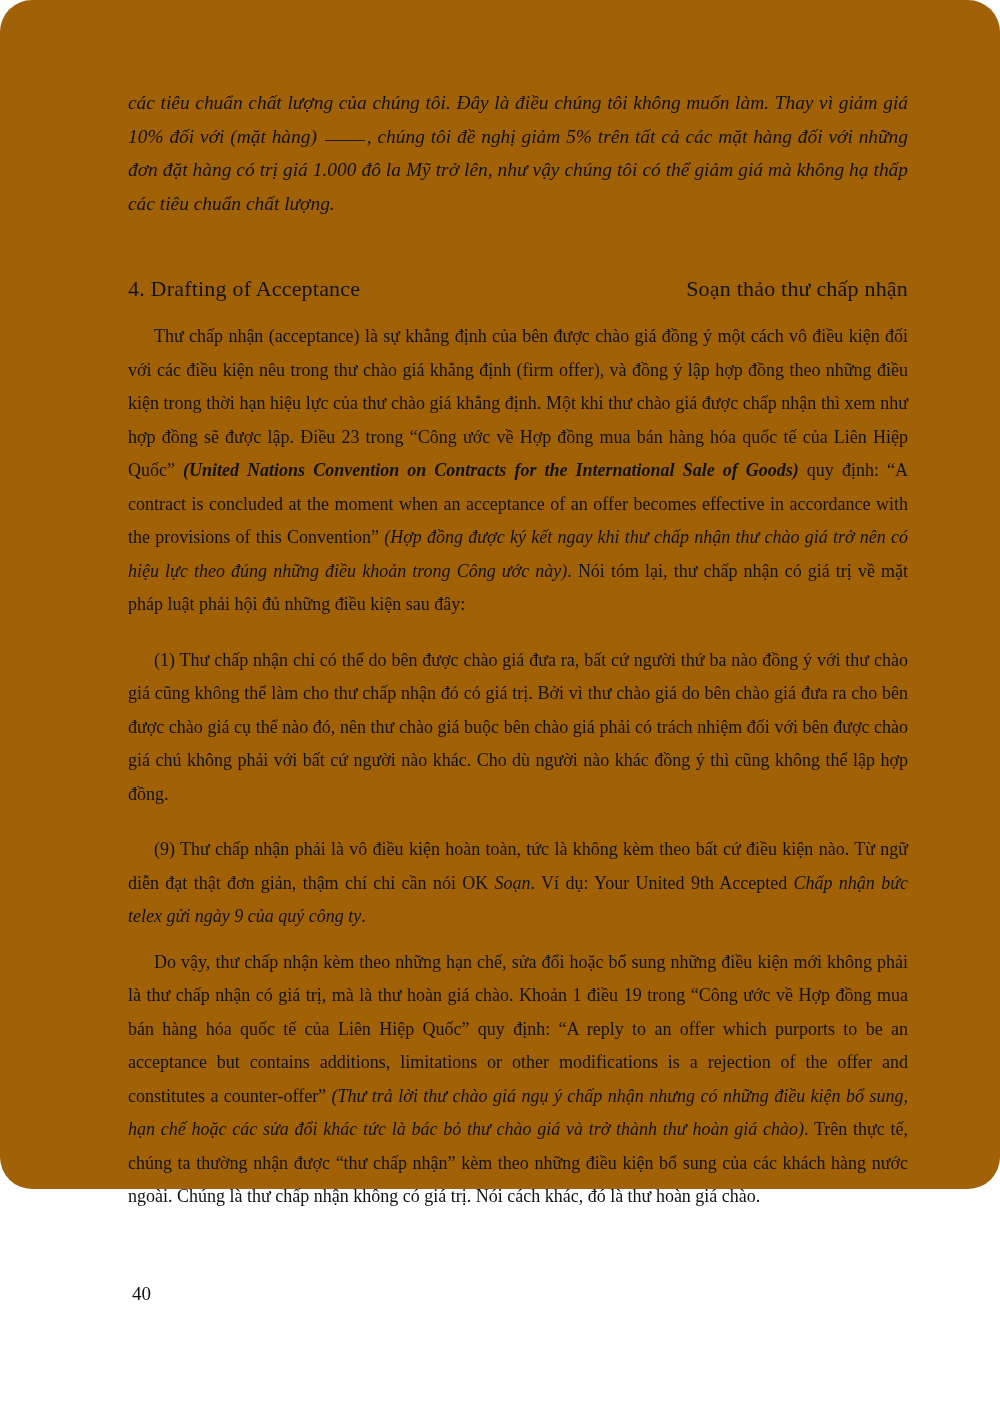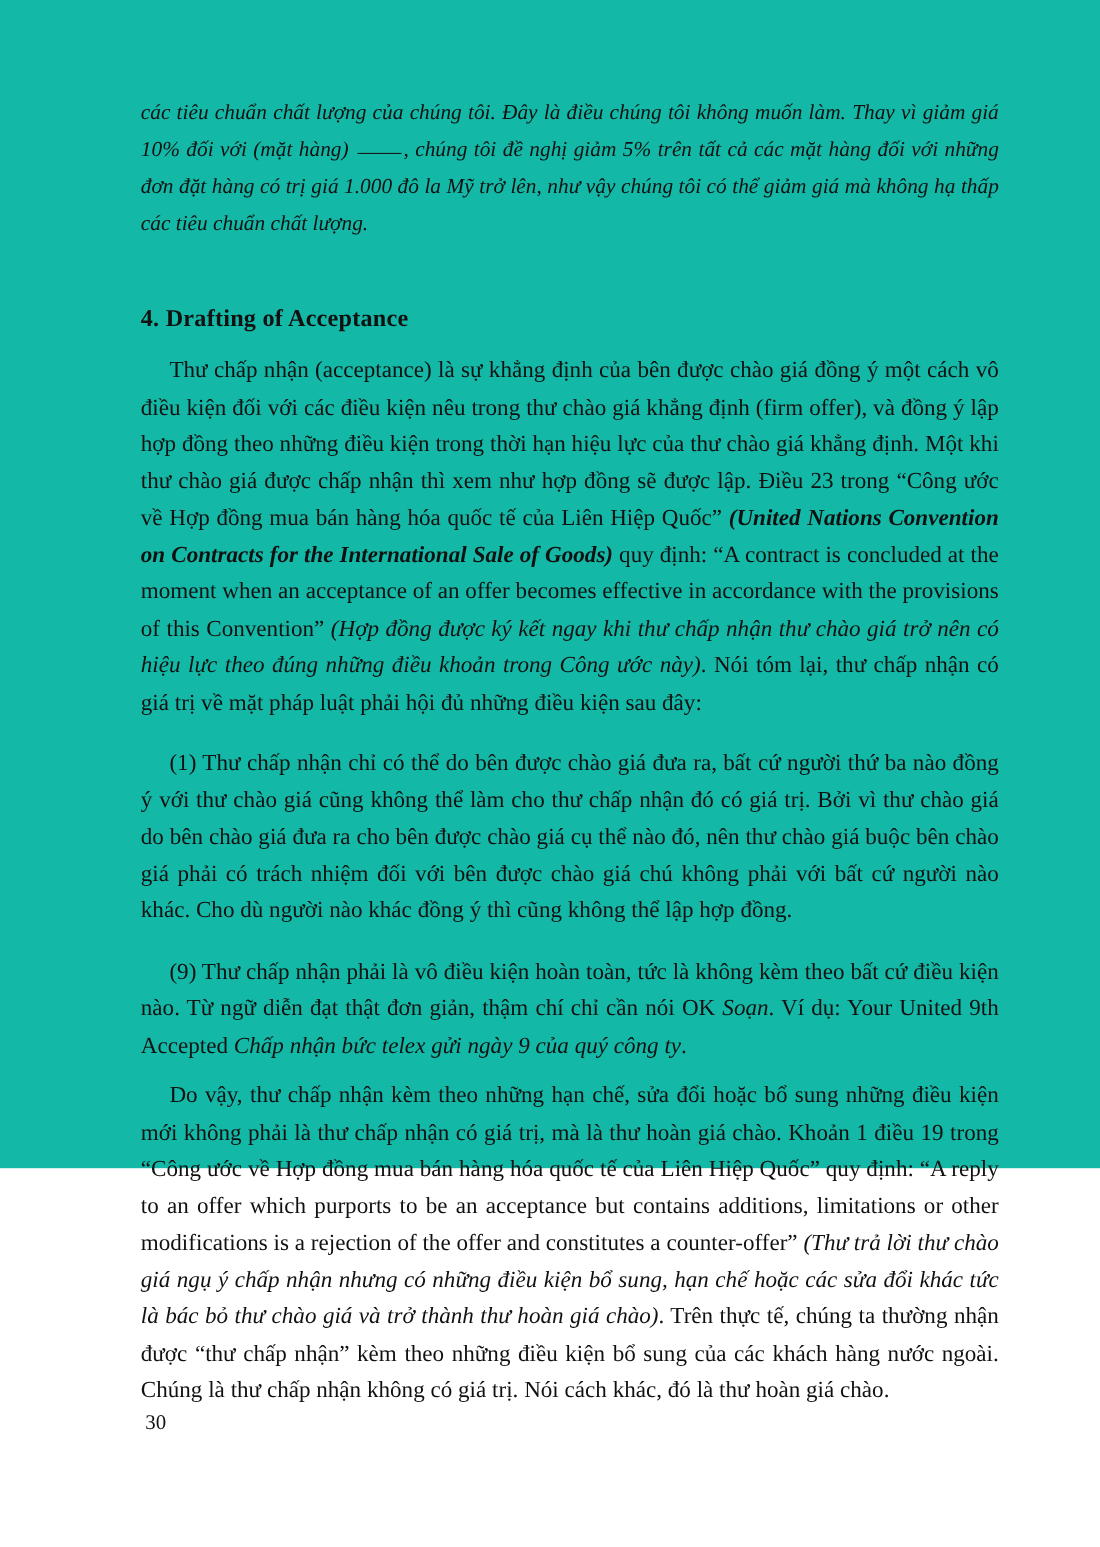--- a/index.html
+++ b/index.html
@@ -12,51 +12,52 @@
     height: 1406px;
     position: relative;
     font-family: "Liberation Serif", serif;
     color: #111111;
     overflow: hidden;
   }
   .page {
     position: absolute;
     top: 0; left: 0;
     width: 1000px;
-    height: 1062px;
-    background: #14b8a6;
+    height: 1189px;
+    background: #a16207;
+    border-radius: 32px;
   }
   .content {
     position: absolute;
     left: 128px;
     top: 86px;
     width: 780px;
   }
   p {
     margin: 0 0 0 0;
-    font-size: 21px;
+    font-size: 18px;
     line-height: 33.5px;
     text-align: justify;
     text-justify: inter-word;
   }
   .italic-block p {
     font-style: italic;
     font-size: 19.4px;
   }
   .para-indent {
     text-indent: 26px;
   }
   .gap-sm { height: 12px; }
   .gap-md { height: 22px; }
 
   .section-heading {
     display: flex;
     justify-content: space-between;
     align-items: flex-start;
-    font-weight: bold;
+    font-weight: normal;
     font-size: 22px;
     margin: 34px 0 18px 0;
   }
   .section-heading .left {
     letter-spacing: 0.2px;
   }
   .section-heading .right {
     letter-spacing: 0.2px;
   }
   .bi {
@@ -88,32 +89,33 @@
 <div class="page">
   <div class="content">
 
     <div class="italic-block">
       <p><span>các tiêu chuẩn chất lượng của chúng tôi. Đây là điều chúng tôi không muốn làm. Thay vì giảm giá 10% đối với (mặt hàng) </span><span class="blank-line"></span><span>, chúng tôi đề nghị giảm 5% trên tất cả các mặt hàng đối với những đơn đặt hàng có trị giá 1.000 đô la Mỹ trở lên, như vậy chúng tôi có thể giảm giá mà không hạ thấp các tiêu chuẩn chất lượng.</span></p>
       <div class="gap-md"></div>
     </div>
 
     <div class="section-heading">
       <span class="left">4. Drafting of Acceptance</span>
+      <span class="right">Soạn thảo thư chấp nhận</span>
     </div>
 
     <p class="para-indent"><span>Thư chấp nhận (acceptance) là sự khẳng định của bên được chào giá đồng ý một cách vô điều kiện đối với các điều kiện nêu trong thư chào giá khẳng định (firm offer), và đồng ý lập hợp đồng theo những điều kiện trong thời hạn hiệu lực của thư chào giá khẳng định. Một khi thư chào giá được chấp nhận thì xem như hợp đồng sẽ được lập. Điều 23 trong “Công ước về Hợp đồng mua bán hàng hóa quốc tế của Liên Hiệp Quốc” </span><span class="bi">(United Nations Convention on Contracts for the International Sale of Goods)</span><span> quy định: “A contract is concluded at the moment when an acceptance of an offer becomes effective in accordance with the provisions of this Convention” </span><span class="it">(Hợp đồng được ký kết ngay khi thư chấp nhận thư chào giá trở nên có hiệu lực theo đúng những điều khoản trong Công ước này)</span><span>. Nói tóm lại, thư chấp nhận có giá trị về mặt pháp luật phải hội đủ những điều kiện sau đây:</span></p>
 
     <div class="gap-md"></div>
 
     <p class="numbered">(1)  Thư chấp nhận chỉ có thể do bên được chào giá đưa ra, bất cứ người thứ ba nào đồng ý với thư chào giá cũng không thể làm cho thư chấp nhận đó có giá trị. Bởi vì thư chào giá do bên chào giá đưa ra cho bên được chào giá cụ thể nào đó, nên thư chào giá buộc bên chào giá phải có trách nhiệm đối với bên được chào giá chú không phải với bất cứ người nào khác. Cho dù người nào khác đồng ý thì cũng không thể lập hợp đồng.</p>
 
     <div class="gap-md"></div>
 
     <p class="numbered"><span>(9)  Thư chấp nhận phải là vô điều kiện hoàn toàn, tức là không kèm theo bất cứ điều kiện nào. Từ ngữ diễn đạt thật đơn giản, thậm chí chỉ cần nói OK </span><span class="it">Soạn</span><span>. Ví dụ: Your United 9th Accepted </span><span class="it">Chấp nhận bức telex gửi ngày 9 của quý công ty</span><span>.</span></p>
 
     <div class="gap-sm"></div>
 
     <p class="para-indent"><span>Do vậy, thư chấp nhận kèm theo những hạn chế, sửa đổi hoặc bổ sung những điều kiện mới không phải là thư chấp nhận có giá trị, mà là thư hoàn giá chào. Khoản 1 điều 19 trong “Công ước về Hợp đồng mua bán hàng hóa quốc tế của Liên Hiệp Quốc” quy định: “A reply to an offer which purports to be an acceptance but contains additions, limitations or other modifications is a rejection of the offer and constitutes a counter-offer” </span><span class="it">(Thư trả lời thư chào giá ngụ ý chấp nhận nhưng có những điều kiện bổ sung, hạn chế hoặc các sửa đổi khác tức là bác bỏ thư chào giá và trở thành thư hoàn giá chào)</span><span>. Trên thực tế, chúng ta thường nhận được “thư chấp nhận” kèm theo những điều kiện bổ sung của các khách hàng nước ngoài. Chúng là thư chấp nhận không có giá trị. Nói cách khác, đó là thư hoàn giá chào.</span></p>
 
   </div>
 
-  <div class="page-number">30</div>
+  <div class="page-number">40</div>
 </div>
 
 </body></html>

